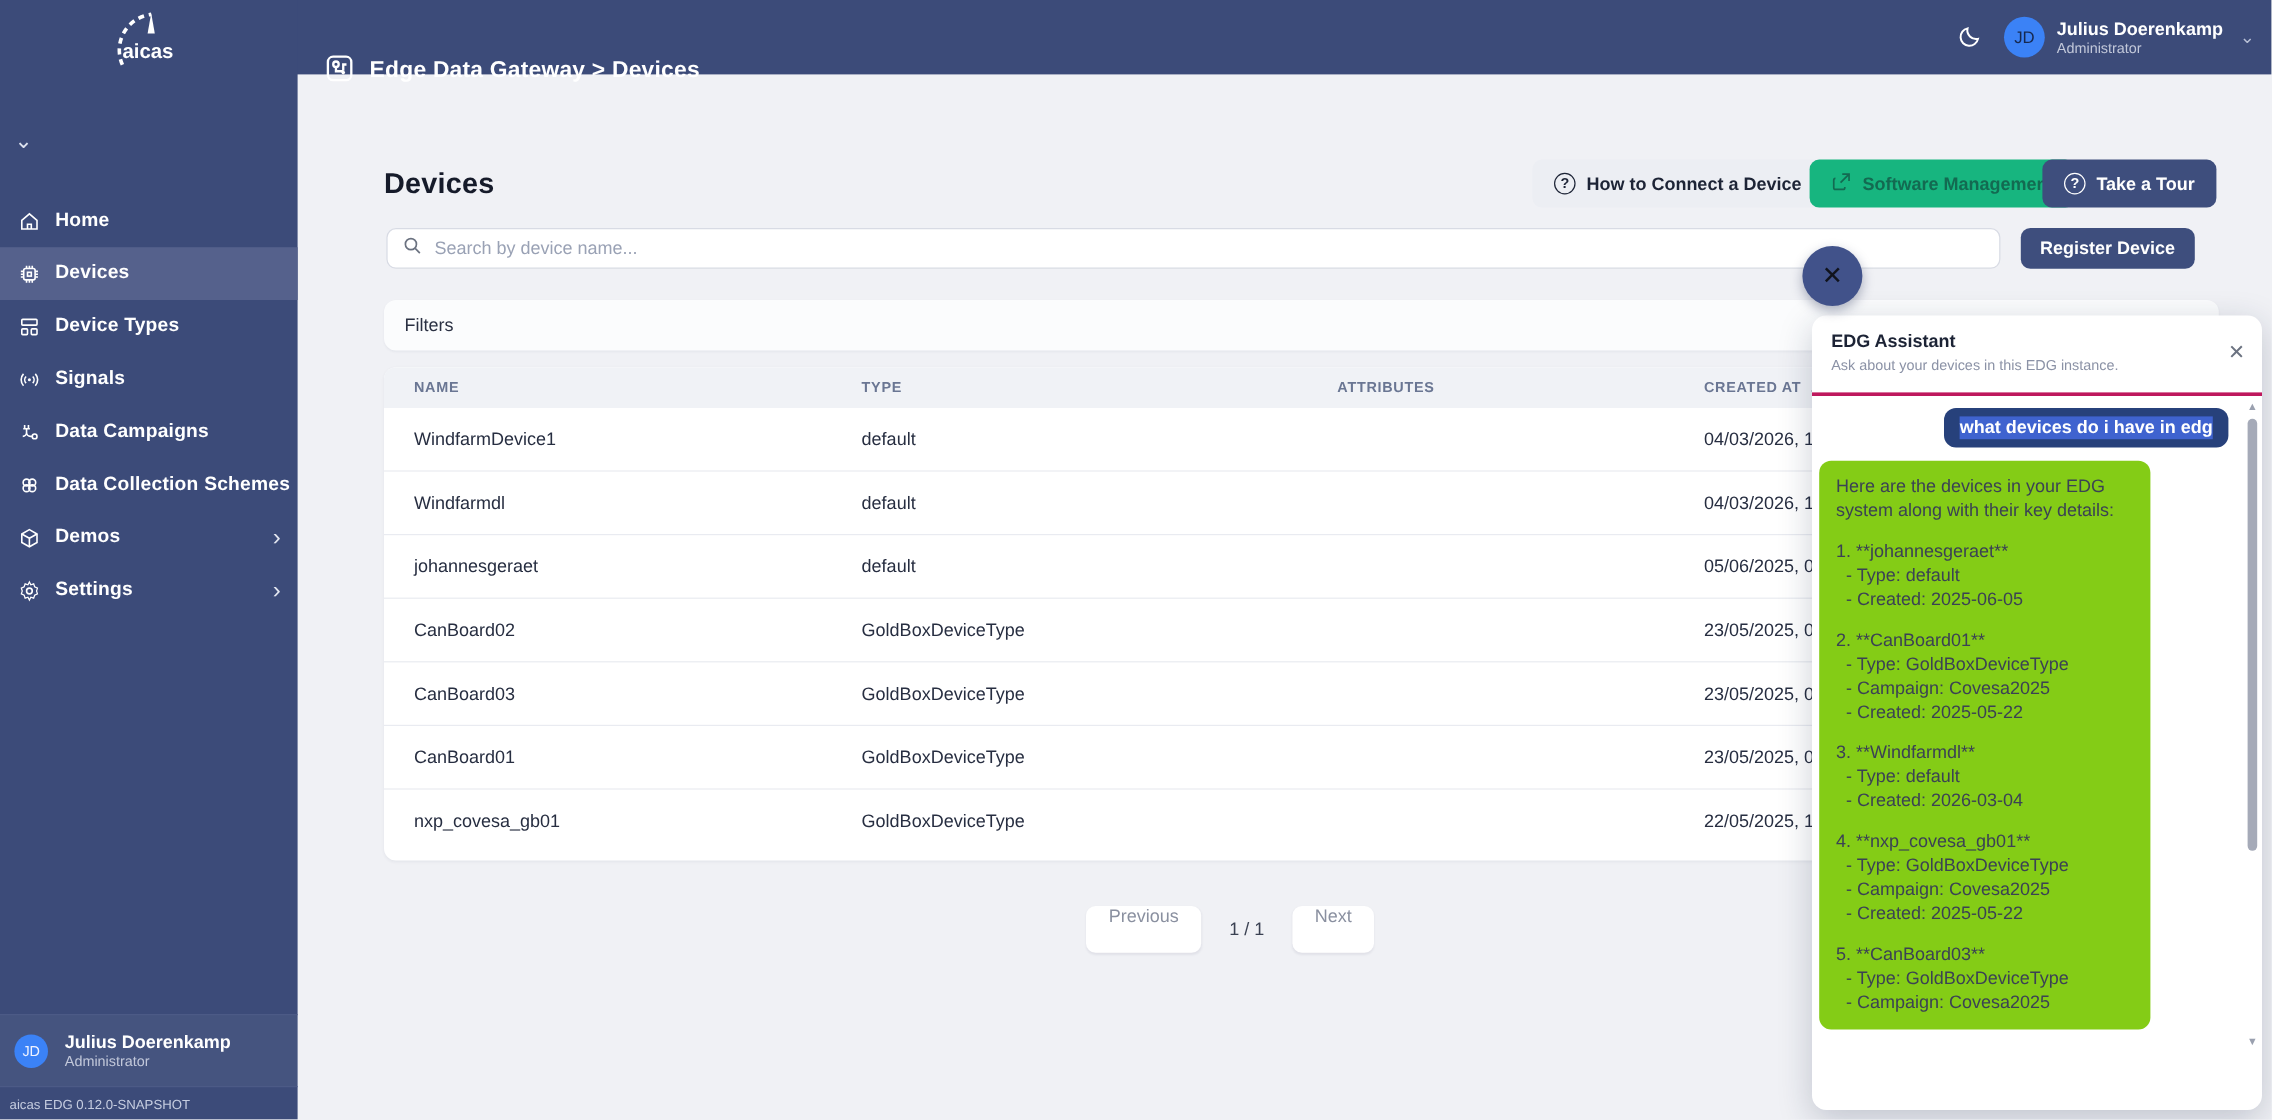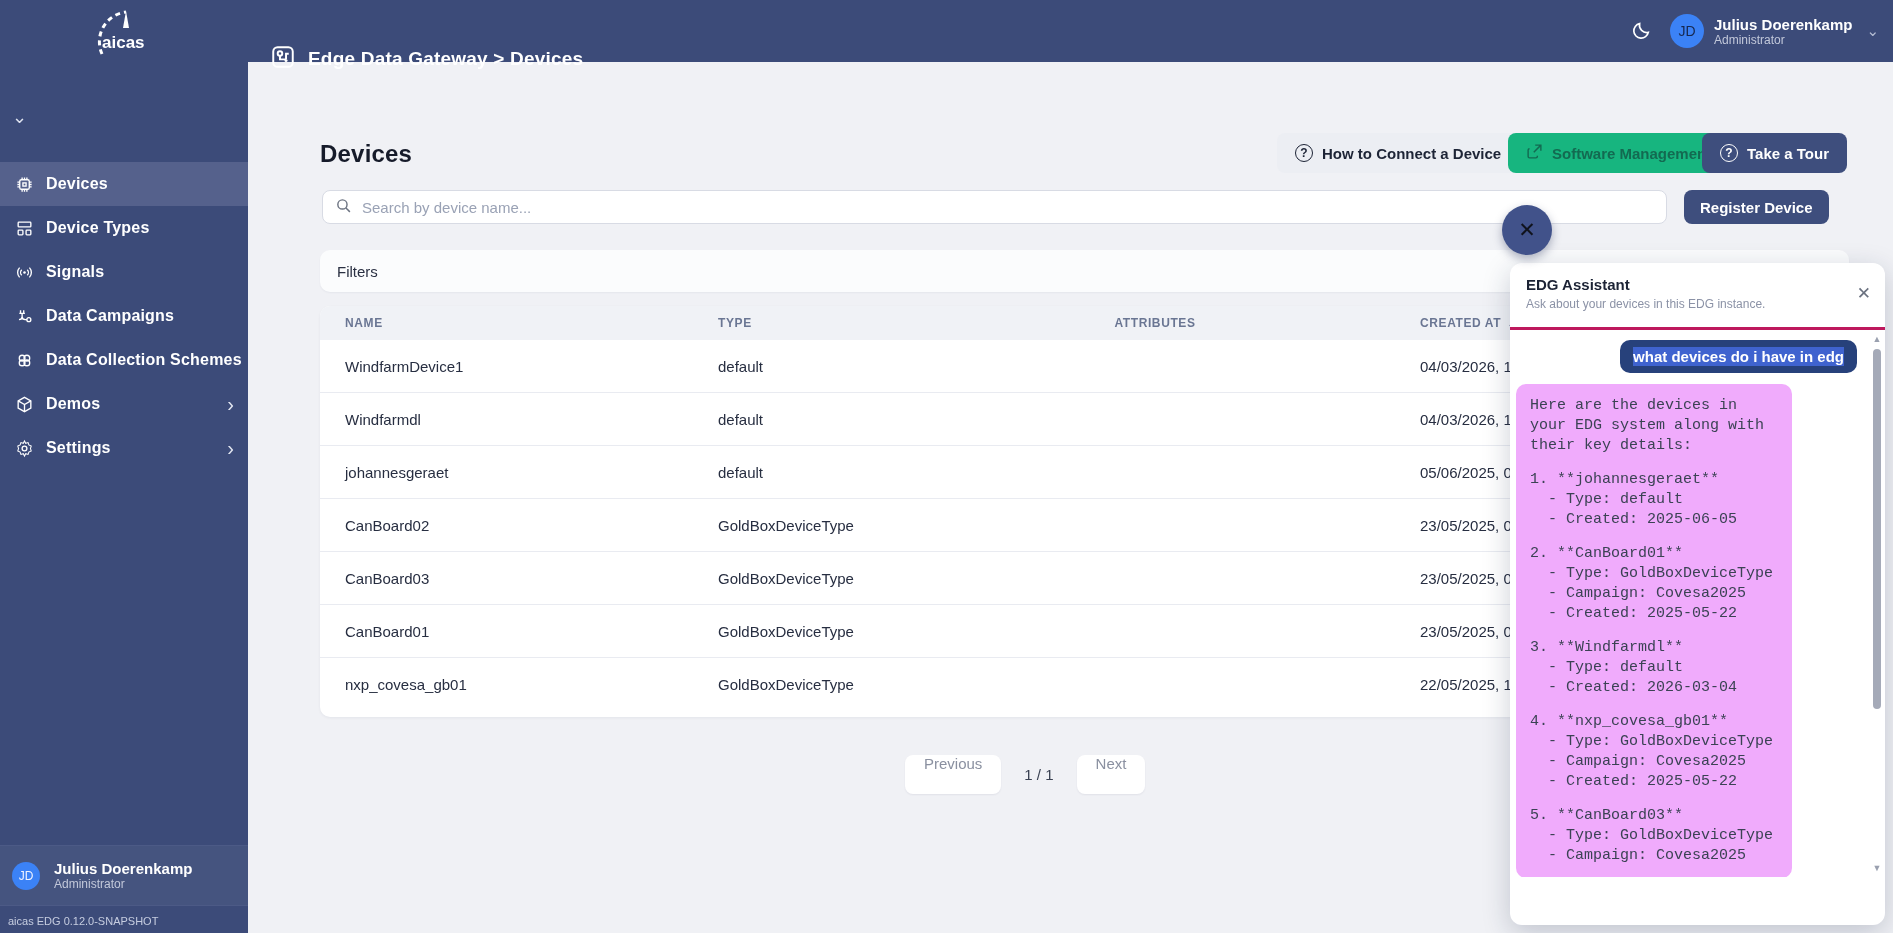--- a/index.html
+++ b/index.html
@@ -75,21 +75,21 @@
   .chat-title { font-size:15px; font-weight:700; color:#1c2335; }
   .chat-sub { font-size:12px; color:#8b92a6; margin-top:4px; }
   .chat-close { position:absolute; right:14px; top:22px; font-size:17px; color:#6b7280; cursor:pointer; line-height:1; }
   .chat-msgs { position:absolute; left:0; top:67px; right:0; bottom:48px; overflow:hidden; }
   .scrollbar { position:absolute; right:2px; top:2px; bottom:2px; width:12px; }
   .sb-up, .sb-down { position:absolute; left:1px; width:10px; height:10px; color:#9aa0af; font-size:9px; text-align:center; line-height:10px; cursor:pointer; }
   .sb-up { top:2px; } .sb-down { bottom:2px; }
   .sb-thumb { position:absolute; left:2px; top:17px; width:8px; height:360px; background:#a5aab8; border-radius:4px; cursor:grab; }
   .msg-user { position:absolute; right:28px; top:10px; background:#27417b; border-radius:10px; padding:8px 13px; font-size:15px; font-weight:700; color:#fff; }
   .msg-user .sel { background:#3f63cf; padding:1px 0; }
-  .msg-assistant { position:absolute; left:6px; top:54px; width:276px; background:#f0abfc; border-radius:10px; padding:12px 14px; font-size:15px; color:#3b4254;font-family:Liberation Mono, monospace; }
+  .msg-assistant { position:absolute; left:6px; top:54px; width:276px; background:#84cc16; border-radius:10px; padding:12px 14px; font-size:15px; color:#3b4254; }
   .a-line { line-height:20px; white-space:pre-wrap; }
   .a-gap { height:14px; }
   .chat-input-bar { position:absolute; left:0; bottom:0; right:0; height:48px; border-top:1px solid #eceef2; background:#fff; }
   .chat-input { position:absolute; left:12px; top:6px; width:294px; height:36px; border:1px solid #d9dce5; border-radius:18px; padding:0 16px; font-size:15px; color:#333; outline:none; font-family:inherit; }
   .chat-input::placeholder { color:#9aa2b5; }
   .send-btn { position:absolute; right:10px; top:8px; width:47px; height:32px; border-radius:16px; background:#9aa1bd; color:#fff; font-size:13px; font-weight:700; display:flex; align-items:center; justify-content:center; cursor:default; }
 </style>
 </head>
 <body>
 
@@ -125,20 +125,29 @@
 <div class="sidebar">
   <div class="logo">
     <svg width="60" height="52" viewBox="0 0 60 52" fill="none">
       <path d="M14 46 A30 30 0 0 1 38 4" stroke="#fff" stroke-width="3" stroke-dasharray="5 4" fill="none"></path>
       <path d="M38 3 L41 20 L35 20 Z" fill="#fff"></path>
       <text x="14" y="40" fill="#fff" font-size="17" font-weight="700" font-family="Liberation Sans, sans-serif">aicas</text>
     </svg>
   </div>
   <div class="collapse">⌄</div>
   <div class="menu">
+      <div class="side-item">
+        <span class="s-icon">
+          <svg viewBox="0 0 24 24" fill="none" stroke="#fff" stroke-width="1.7">
+            <path d="M4 11 L12 4 L20 11 V20 H4 Z"></path>
+            <path d="M10 20 v-5 h4 v5"></path>
+          </svg>
+        </span>
+        <span class="s-label">Home</span>
+      </div>
       <div class="side-item active">
         <span class="s-icon">
           <svg viewBox="0 0 24 24" fill="none" stroke="#fff" stroke-width="1.7">
             <rect x="6" y="6" width="12" height="12" rx="2"></rect>
             <rect x="10" y="10" width="4" height="4"></rect>
             <path d="M9 6V3 M12 6V3 M15 6V3 M9 21v-3 M12 21v-3 M15 21v-3 M6 9H3 M6 12H3 M6 15H3 M21 9h-3 M21 12h-3 M21 15h-3"></path>
           </svg>
         </span>
         <span class="s-label">Devices</span>
       </div>

